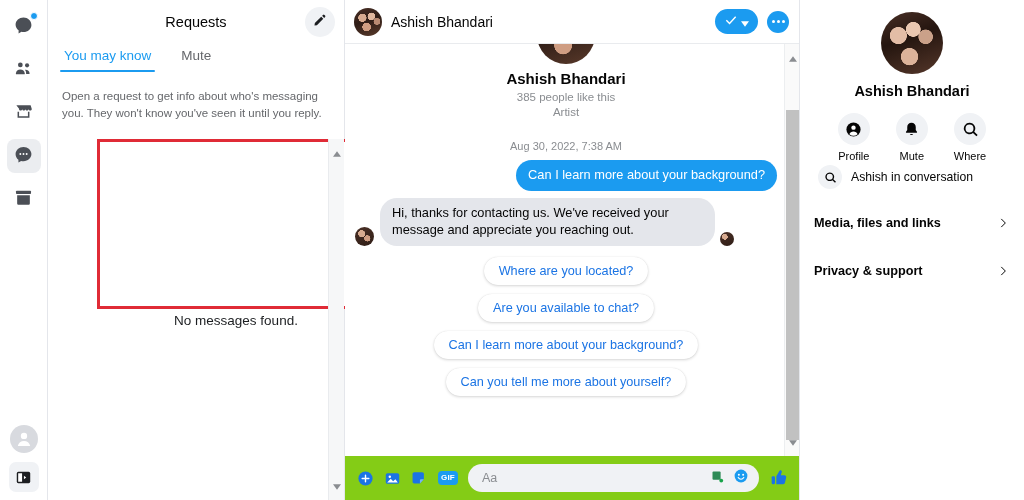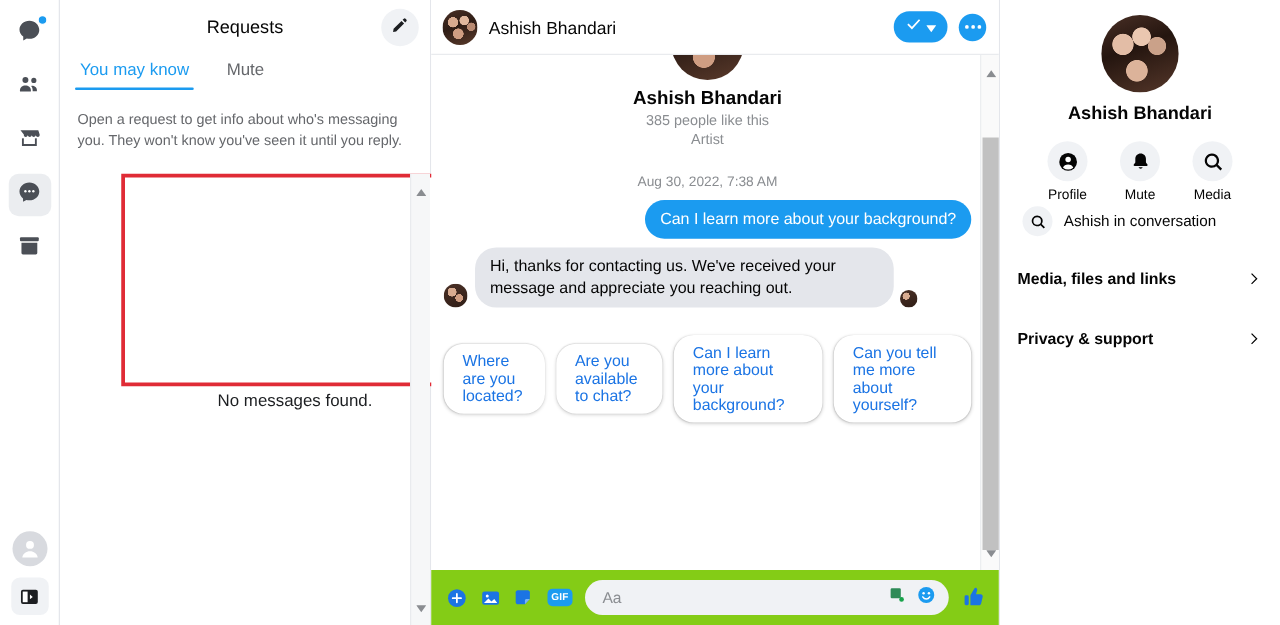--- a/index.html
+++ b/index.html
@@ -215,22 +215,22 @@
     background:
       radial-gradient(circle at 35% 35%, #d8ab90 0 22%, transparent 23%),
       linear-gradient(160deg, #4a3026, #2f1d16);
   }
   .msg-check {
     width: 13px; height: 13px; margin-left: 5px; flex: none;
   }
   .msg-check svg { stroke: #a8aaae; fill: none; stroke-width: 1.4; }
 
   .suggestions {
-    display: flex; flex-direction: row; align-items: center;
-    gap: 9px; margin-top: 22px;
+    display: flex; flex-direction: column; align-items: center;
+    gap: 9px; margin-top: 11px;
   }
   .chip {
     background: #ffffff; color: #1b74e4;
     border-radius: 16px; padding: 7px 15px;
     font-size: 12.7px; cursor: pointer;
     box-shadow: 0 1px 3px rgba(0,0,0,0.16), 0 0 1px rgba(0,0,0,0.12);
   }
 
   .chat-scroll {
     position: absolute; right: 0; top: 44px; bottom: 44px;
@@ -567,21 +567,21 @@
             </svg>
         </div>
         <div class="det-label">Mute</div>
       </div>
       <div class="det-action">
         <div class="det-circle">
           <svg width="17" height="17" viewBox="0 0 24 24">
               <path d="M10.6 2.6a8 8 0 1 0 4.9 14.3l4.8 4.8 1.8-1.8-4.8-4.8A8 8 0 0 0 10.6 2.6zm0 2.4a5.6 5.6 0 1 1 0 11.2 5.6 5.6 0 0 1 0-11.2z"></path>
             </svg>
         </div>
-        <div class="det-label">Media</div>
+        <div class="det-label">Where</div>
       </div>
     </div>
 
 
     <div class="det-search">
       <span class="sc">
         <svg width="13" height="13" viewBox="0 0 24 24">
             <path d="M10.6 2.6a8 8 0 1 0 4.9 14.3l4.8 4.8 1.8-1.8-4.8-4.8A8 8 0 0 0 10.6 2.6zm0 2.4a5.6 5.6 0 1 1 0 11.2 5.6 5.6 0 0 1 0-11.2z"></path>
           </svg>
       </span>

